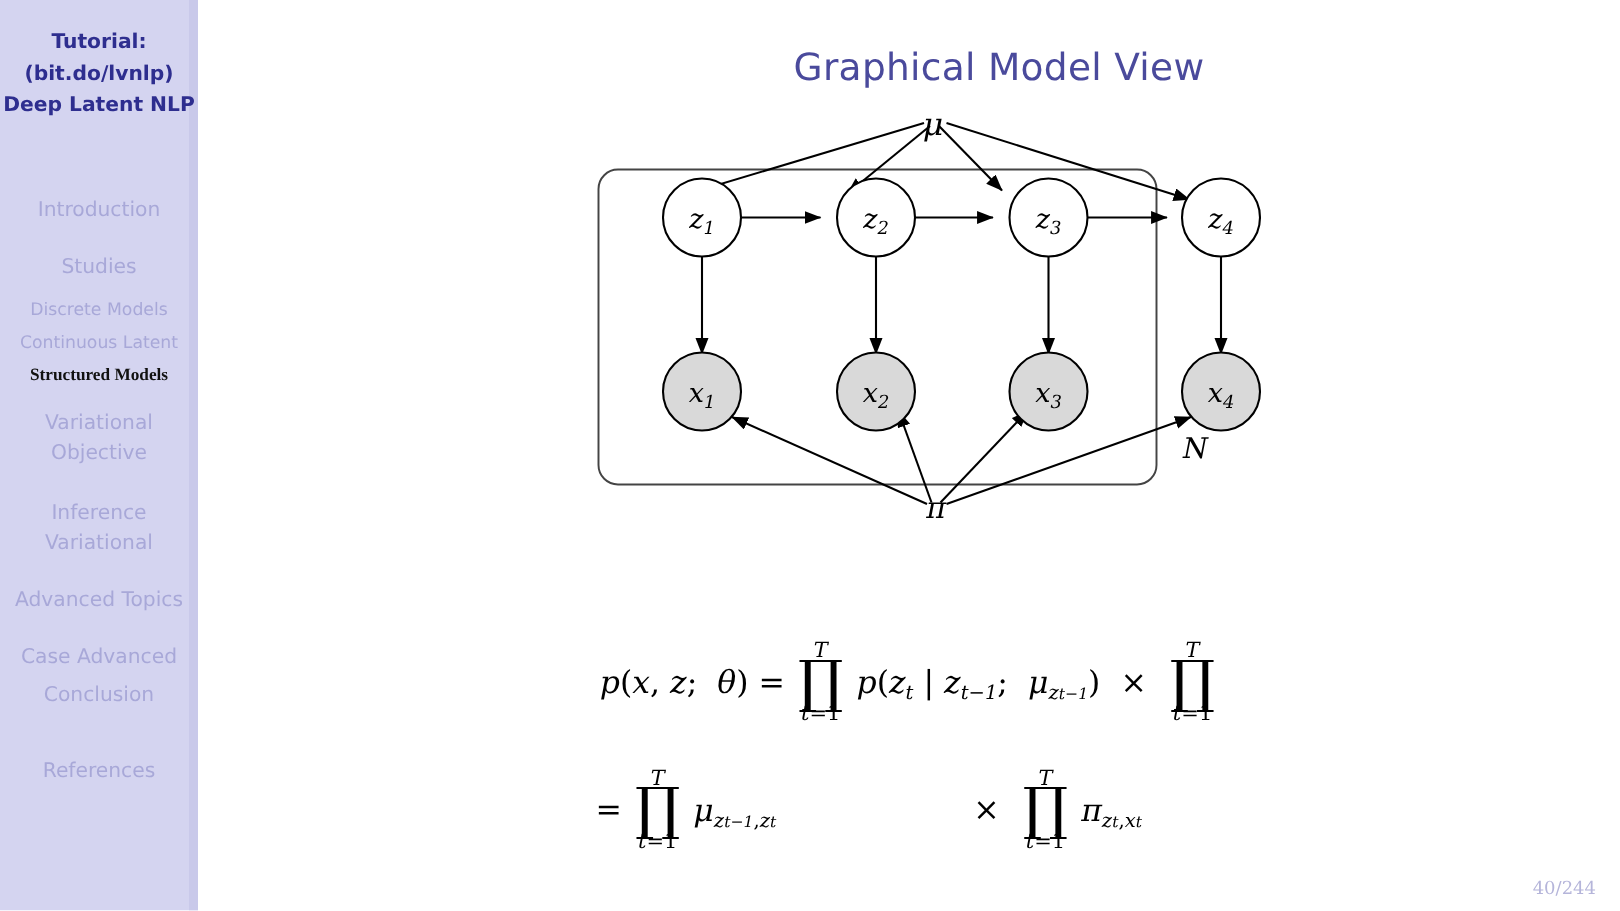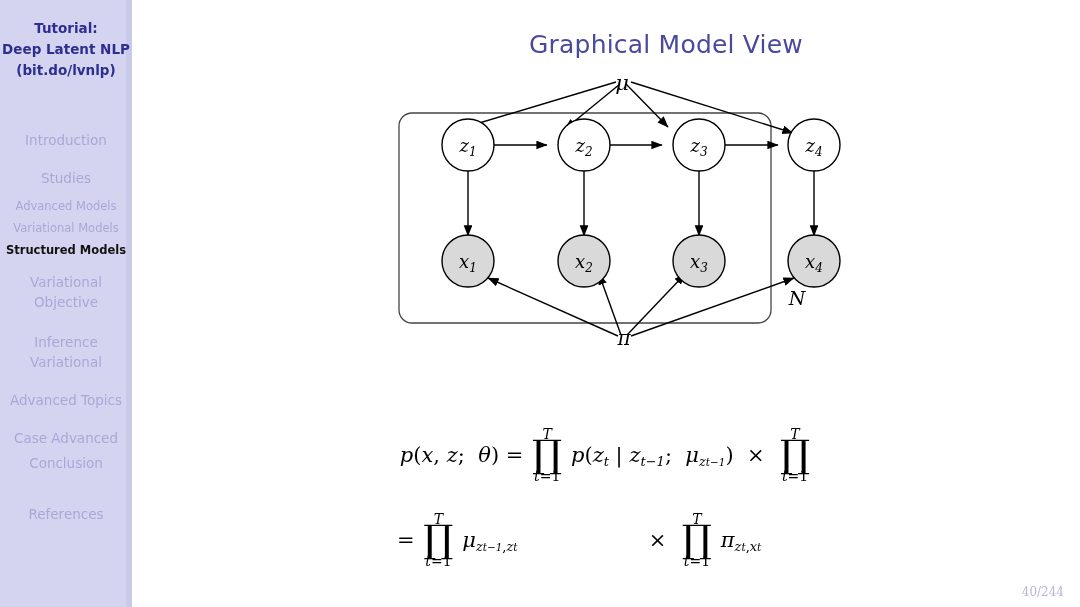--- a/index.html
+++ b/index.html
@@ -39,20 +39,21 @@
   .nav-sub{
     position:absolute;left:0;width:132px;
     text-align:center;
     color:#a8a8d8;
     font-size:11.5px;
     line-height:18px;
   }
   .nav-sub.active{
     color:#111111;
     font-weight:bold;
+    font-family:Liberation Serif, serif;
   }
   
   #main{
     position:absolute;left:132px;top:0;width:948px;height:607px;
   }
   #slide-title{
     position:absolute;left:0;top:30px;width:1068px;
     text-align:center;
     color:#4a4a9c;
     font-size:25px;
@@ -93,29 +94,29 @@
   .eqline{font-size:21px;white-space:nowrap;}
 </style>
 </head>
 <body>
 
 <div id="sidebar">
   <div id="sidebar-edge"></div>
 
   <div id="sidebar-title">
     <div>Tutorial:</div>
+    <div>(bit.do/lvnlp)</div>
     <div>Deep Latent NLP</div>
-    <div>(bit.do/lvnlp)</div>
   </div>
 
   <div class="nav-section" style="top:131px;">Introduction</div>
   <div class="nav-section" style="top:169px;">Studies</div>
 
-  <div class="nav-sub" style="top:197px;">Advanced Models</div>
-  <div class="nav-sub" style="top:219px;">Variational Models</div>
+  <div class="nav-sub" style="top:197px;">Discrete Models</div>
+  <div class="nav-sub" style="top:219px;">Continuous Latent</div>
   <div class="nav-sub active" style="top:241px;">Structured Models</div>
 
   <div class="nav-section" style="top:272px;line-height:20px;">Variational Objective</div>
   <div class="nav-section" style="top:332px;line-height:20px;">Inference Variational</div>
   <div class="nav-section" style="top:391px;">Advanced Topics</div>
   <div class="nav-section" style="top:429px;">Case Advanced</div>
   <div class="nav-section" style="top:454px;text-align:center;">Conclusion</div>
   <div class="nav-section" style="top:505px;">References</div>
 </div>
 

